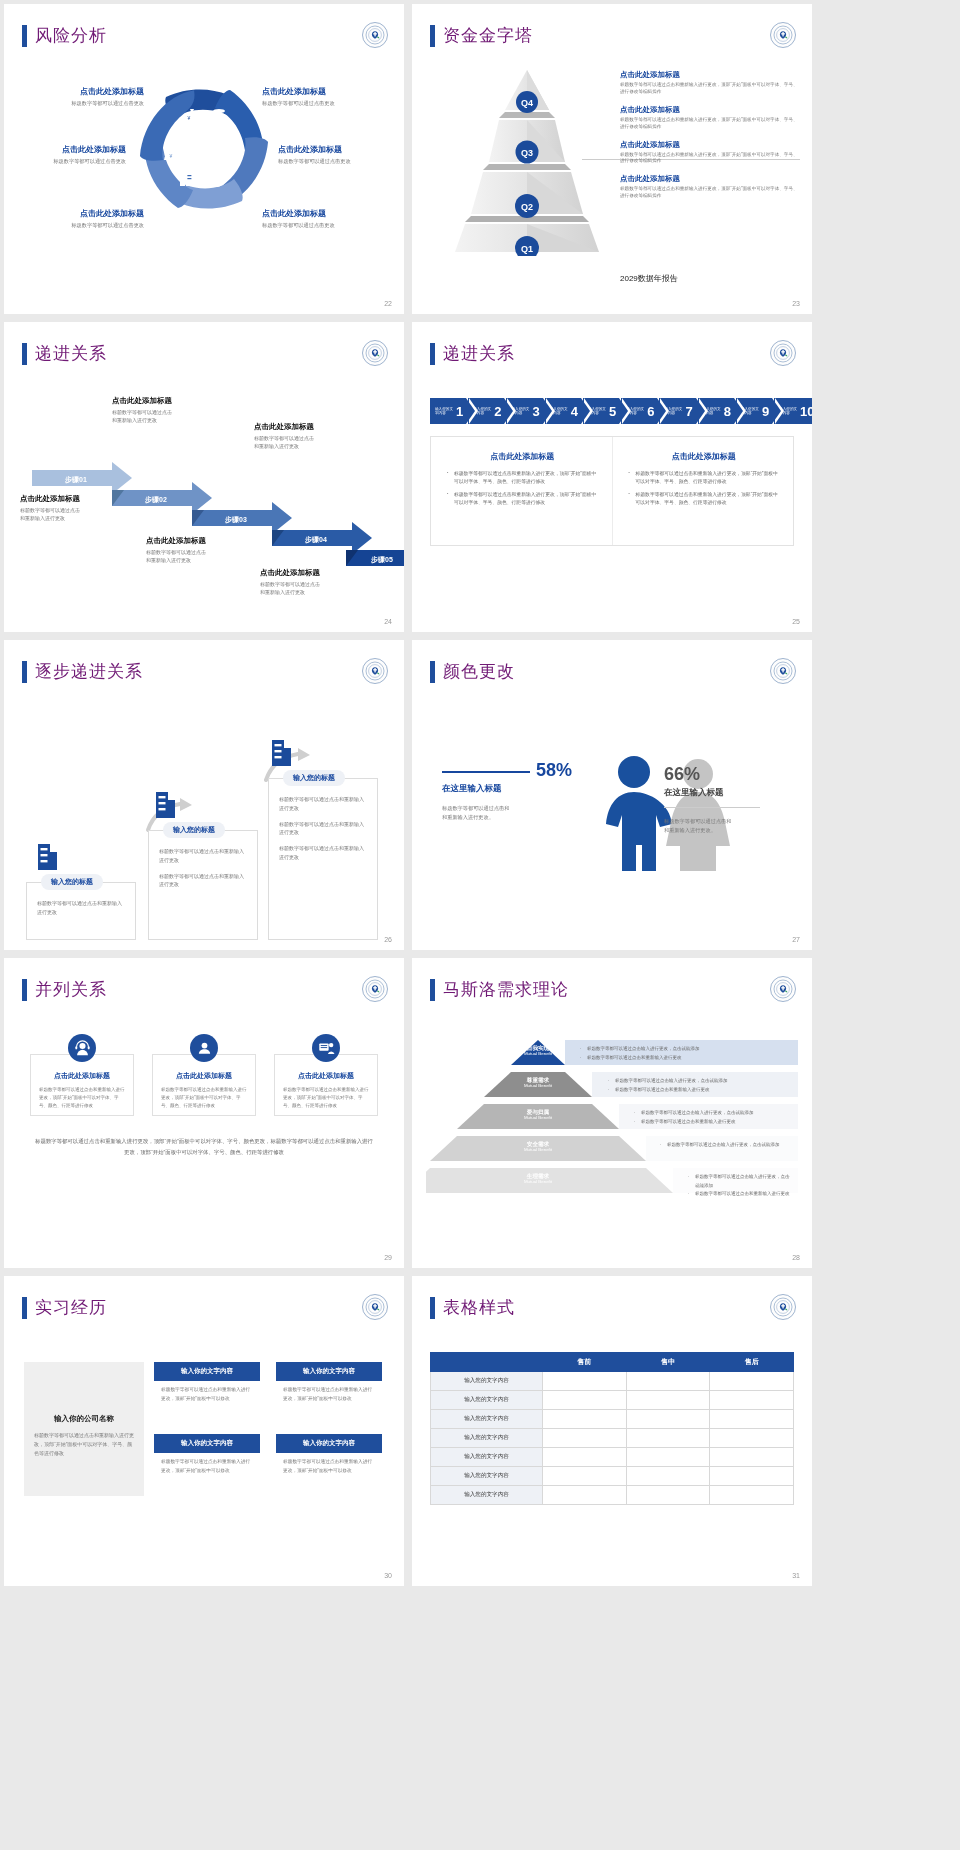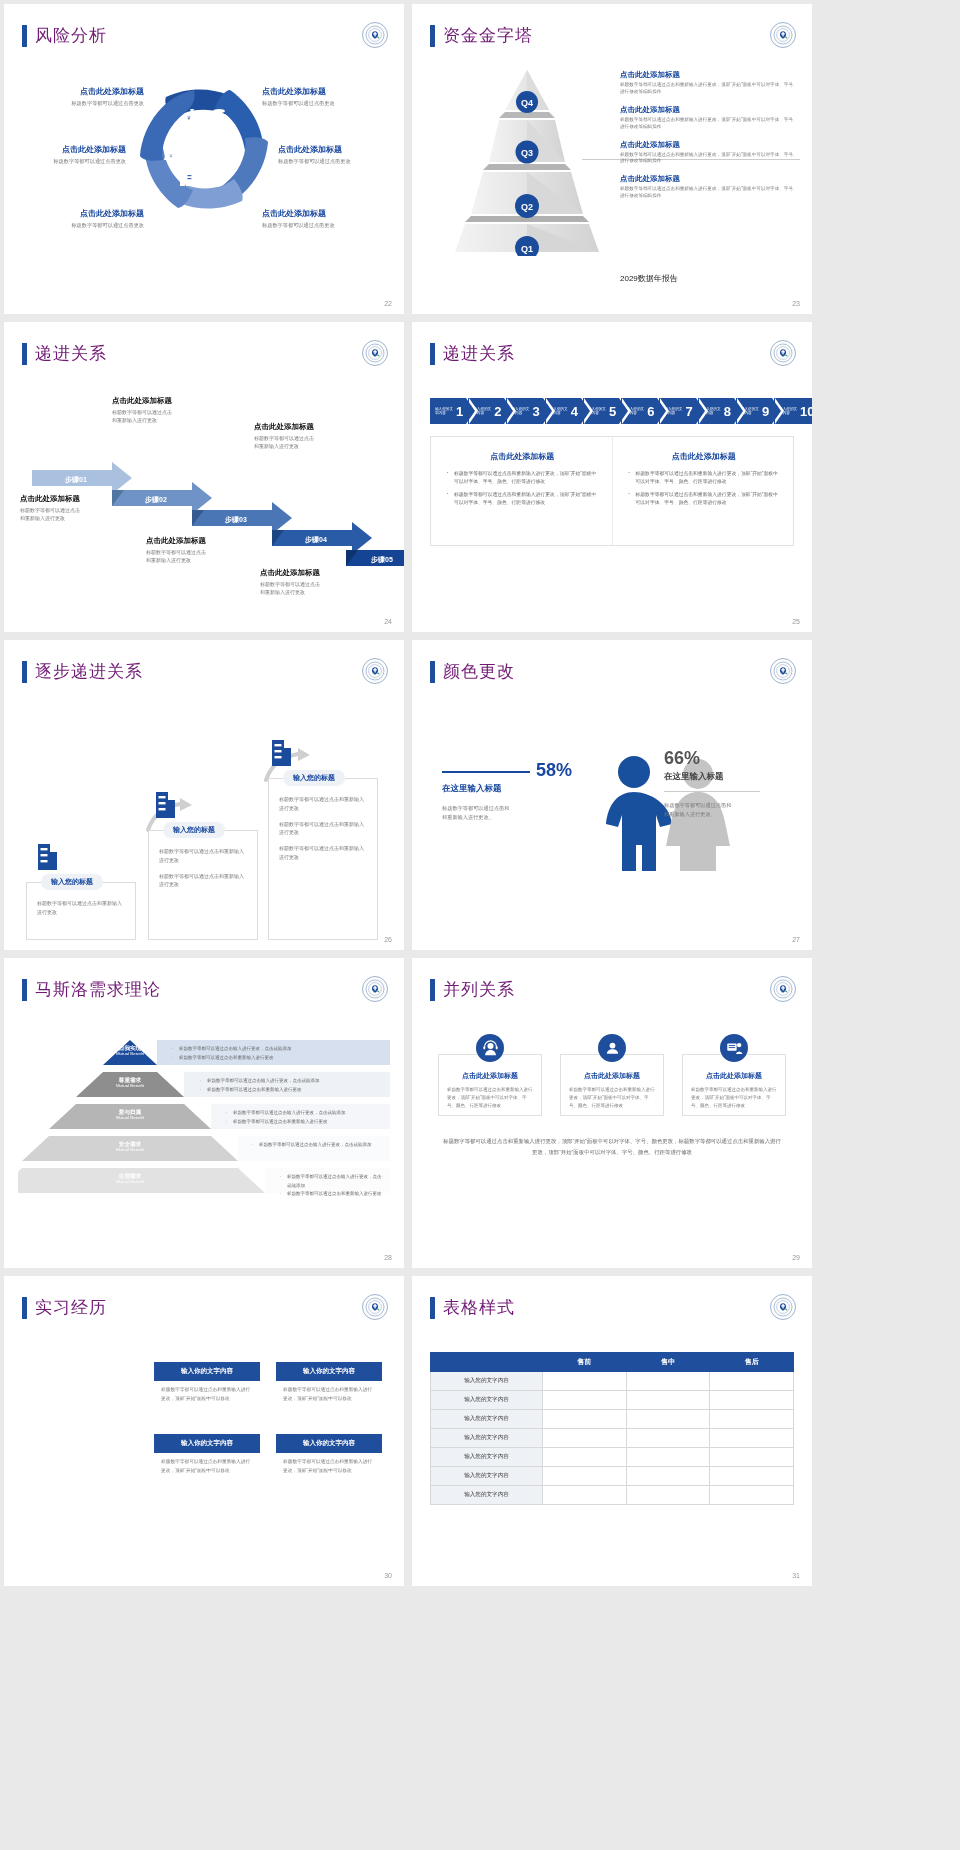--- a/index.html
+++ b/index.html
@@ -102,21 +102,21 @@
   .stepcard .hdr {
     position:absolute; left:14px; top:-9px;
     background:#eef1f6; border-radius:9px; padding:3px 10px;
     font-size:7px; font-weight:bold; color:#17479e; white-space:nowrap;
   }
   .stepcard .body { padding:16px 10px 8px 10px; font-size:5px; color:#777; line-height:1.75; }
   .stepcard .body p { margin-bottom:7px; }
 
   
   .g-left { position:absolute; left:30px; top:120px; width:150px; }
-  .g-right { position:absolute; left:252px; top:108px; width:140px; text-align:left; }
+  .g-right { position:absolute; left:252px; top:124px; width:140px; text-align:left; }
   .g-pct { font-size:18px; font-weight:bold; color:#17479e; }
   .g-sub { font-size:8.5px; font-weight:bold; color:#17479e; margin-top:2px; }
   .g-desc { font-size:5.2px; color:#777; line-height:1.7; margin-top:9px; }
   .g-rule { height:1.5px; background:#17479e; width:88px; display:inline-block; vertical-align:middle; margin-right:6px; }
   .g-rule2 { height:1px; background:#ccc; width:96px; margin-top:8px; }
   .figs { position:absolute; left:186px; top:110px; }
 
   
   .mas { position:absolute; left:14px; top:80px; width:372px; }
   .mas-row { position:relative; height:29px; margin-bottom:3px; }
@@ -573,115 +573,20 @@
       <div class="g-sub" style="color:#444;">在这里输入标题</div>
       <div class="g-rule2"></div>
       <div class="g-desc"><span>标题数字等都可以通过点击和</span><br><span>和重新输入进行更改。</span></div>
     </div>
     <div class="pageno">27</div>
   </div>
 
   <div class="slide">
     <div class="s-title">
       <span class="bar"></span>
-      <span class="txt">马斯洛需求理论</span>
-    </div>
-    <div class="logo">
-      <svg width="20" height="20" viewBox="0 0 20 20">
-          <circle cx="10" cy="10" r="9" fill="none" stroke="#8aa5c6" stroke-width="0.7"></circle>
-          <circle cx="10" cy="10" r="6.4" fill="none" stroke="#8aa5c6" stroke-width="0.5"></circle>
-          <path d="M10 6.2c-2 0-3.1 1.5-3.1 3.2 0 2 1.6 3.3 3.1 4.4 1.5-1.1 3.1-2.4 3.1-4.4 0-1.7-1.1-3.2-3.1-3.2z" fill="#1f4e9c"></path>
-          <rect x="9.4" y="7" width="1.3" height="4.4" fill="#fff"></rect>
-          <rect x="8.2" y="8.2" width="3.7" height="1.3" fill="#fff"></rect>
-          <path d="M12.6 11.4c1 .3 1.7 1 1.9 1.9-1 .2-2-.3-2.4-1.2z" fill="#2e9b5a"></path>
-        </svg>
-    </div>
-
-    <div class="mas">
-
-      <div class="mas-row">
-        <svg class="mas-tri" width="372" height="29">
-          <polygon points="112,2 139,27 85,27" fill="#1b4b9b"></polygon>
-          <rect x="139" y="2" width="233" height="25" fill="#d6e0ef"></rect>
-        </svg>
-        <div class="mas-lab" style="width:112px; left:56px; top:7px;">
-          <div class="cn">自我实现</div>
-          <div class="en">Mutual Benefit</div>
-        </div>
-        <div class="mas-note" style="left:146px;">
-          <div>标题数字等都可以通过点击输入进行更改，点击就能添加</div>
-          <div>标题数字等都可以通过点击和重新输入进行更改</div>
-        </div>
-      </div>
-
-      <div class="mas-row">
-        <svg class="mas-tri" width="372" height="29">
-          <polygon points="85,2 139,2 166,27 58,27" fill="#8e8e8e"></polygon>
-          <rect x="166" y="2" width="206" height="25" fill="#eef1f6"></rect>
-        </svg>
-        <div class="mas-lab" style="width:112px; left:56px; top:7px;">
-          <div class="cn">尊重需求</div>
-          <div class="en">Mutual Benefit</div>
-        </div>
-        <div class="mas-note" style="left:174px;">
-          <div>标题数字等都可以通过点击输入进行更改，点击就能添加</div>
-          <div>标题数字等都可以通过点击和重新输入进行更改</div>
-        </div>
-      </div>
-
-      <div class="mas-row">
-        <svg class="mas-tri" width="372" height="29">
-          <polygon points="58,2 166,2 193,27 31,27" fill="#b5b5b5"></polygon>
-          <rect x="193" y="2" width="179" height="25" fill="#f5f6f9"></rect>
-        </svg>
-        <div class="mas-lab" style="width:112px; left:56px; top:7px;">
-          <div class="cn">爱与归属</div>
-          <div class="en">Mutual Benefit</div>
-        </div>
-        <div class="mas-note" style="left:200px;">
-          <div>标题数字等都可以通过点击输入进行更改，点击就能添加</div>
-          <div>标题数字等都可以通过点击和重新输入进行更改</div>
-        </div>
-      </div>
-
-      <div class="mas-row">
-        <svg class="mas-tri" width="372" height="29">
-          <polygon points="31,2 193,2 220,27 4,27" fill="#d2d2d2"></polygon>
-          <rect x="220" y="2" width="152" height="25" fill="#fafbfc"></rect>
-        </svg>
-        <div class="mas-lab" style="width:112px; left:56px; top:7px; color:#fff;">
-          <div class="cn">安全需求</div>
-          <div class="en">Mutual Benefit</div>
-        </div>
-        <div class="mas-note" style="left:226px;">
-          <div>标题数字等都可以通过点击输入进行更改，点击就能添加</div>
-        </div>
-      </div>
-
-      <div class="mas-row">
-        <svg class="mas-tri" width="372" height="29">
-          <polygon points="4,2 220,2 247,27 -23,27" fill="#e2e2e2"></polygon>
-          <rect x="247" y="2" width="125" height="25" fill="#fcfcfd"></rect>
-        </svg>
-        <div class="mas-lab" style="width:112px; left:56px; top:7px; color:#fff;">
-          <div class="cn">生理需求</div>
-          <div class="en">Mutual Benefit</div>
-        </div>
-        <div class="mas-note" style="left:254px;">
-          <div>标题数字等都可以通过点击输入进行更改，点击就能添加</div>
-          <div>标题数字等都可以通过点击和重新输入进行更改</div>
-        </div>
-      </div>
-    </div>
-    <div class="pageno">28</div>
-  </div>
-
-  <div class="slide">
-    <div class="s-title">
-      <span class="bar"></span>
       <span class="txt">并列关系</span>
     </div>
     <div class="logo">
       <svg width="20" height="20" viewBox="0 0 20 20">
           <circle cx="10" cy="10" r="9" fill="none" stroke="#8aa5c6" stroke-width="0.7"></circle>
           <circle cx="10" cy="10" r="6.4" fill="none" stroke="#8aa5c6" stroke-width="0.5"></circle>
           <path d="M10 6.2c-2 0-3.1 1.5-3.1 3.2 0 2 1.6 3.3 3.1 4.4 1.5-1.1 3.1-2.4 3.1-4.4 0-1.7-1.1-3.2-3.1-3.2z" fill="#1f4e9c"></path>
           <rect x="9.4" y="7" width="1.3" height="4.4" fill="#fff"></rect>
           <rect x="8.2" y="8.2" width="3.7" height="1.3" fill="#fff"></rect>
           <path d="M12.6 11.4c1 .3 1.7 1 1.9 1.9-1 .2-2-.3-2.4-1.2z" fill="#2e9b5a"></path>
@@ -727,33 +632,132 @@
         </svg>
     </div>
 
     <div class="p-foot">标题数字等都可以通过点击和重新输入进行更改，顶部“开始”面板中可以对字体、字号、颜色更改，标题数字等都可以通过点击和重新输入进行更改，顶部“开始”面板中可以对字体、字号、颜色、行距等进行修改</div>
     <div class="pageno">29</div>
   </div>
 
   <div class="slide">
     <div class="s-title">
       <span class="bar"></span>
+      <span class="txt">马斯洛需求理论</span>
+    </div>
+    <div class="logo">
+      <svg width="20" height="20" viewBox="0 0 20 20">
+          <circle cx="10" cy="10" r="9" fill="none" stroke="#8aa5c6" stroke-width="0.7"></circle>
+          <circle cx="10" cy="10" r="6.4" fill="none" stroke="#8aa5c6" stroke-width="0.5"></circle>
+          <path d="M10 6.2c-2 0-3.1 1.5-3.1 3.2 0 2 1.6 3.3 3.1 4.4 1.5-1.1 3.1-2.4 3.1-4.4 0-1.7-1.1-3.2-3.1-3.2z" fill="#1f4e9c"></path>
+          <rect x="9.4" y="7" width="1.3" height="4.4" fill="#fff"></rect>
+          <rect x="8.2" y="8.2" width="3.7" height="1.3" fill="#fff"></rect>
+          <path d="M12.6 11.4c1 .3 1.7 1 1.9 1.9-1 .2-2-.3-2.4-1.2z" fill="#2e9b5a"></path>
+        </svg>
+    </div>
+
+    <div class="mas">
+
+      <div class="mas-row">
+        <svg class="mas-tri" width="372" height="29">
+          <polygon points="112,2 139,27 85,27" fill="#1b4b9b"></polygon>
+          <rect x="139" y="2" width="233" height="25" fill="#d6e0ef"></rect>
+        </svg>
+        <div class="mas-lab" style="width:112px; left:56px; top:7px;">
+          <div class="cn">自我实现</div>
+          <div class="en">Mutual Benefit</div>
+        </div>
+        <div class="mas-note" style="left:146px;">
+          <div>标题数字等都可以通过点击输入进行更改，点击就能添加</div>
+          <div>标题数字等都可以通过点击和重新输入进行更改</div>
+        </div>
+      </div>
+
+      <div class="mas-row">
+        <svg class="mas-tri" width="372" height="29">
+          <polygon points="85,2 139,2 166,27 58,27" fill="#8e8e8e"></polygon>
+          <rect x="166" y="2" width="206" height="25" fill="#eef1f6"></rect>
+        </svg>
+        <div class="mas-lab" style="width:112px; left:56px; top:7px;">
+          <div class="cn">尊重需求</div>
+          <div class="en">Mutual Benefit</div>
+        </div>
+        <div class="mas-note" style="left:174px;">
+          <div>标题数字等都可以通过点击输入进行更改，点击就能添加</div>
+          <div>标题数字等都可以通过点击和重新输入进行更改</div>
+        </div>
+      </div>
+
+      <div class="mas-row">
+        <svg class="mas-tri" width="372" height="29">
+          <polygon points="58,2 166,2 193,27 31,27" fill="#b5b5b5"></polygon>
+          <rect x="193" y="2" width="179" height="25" fill="#f5f6f9"></rect>
+        </svg>
+        <div class="mas-lab" style="width:112px; left:56px; top:7px;">
+          <div class="cn">爱与归属</div>
+          <div class="en">Mutual Benefit</div>
+        </div>
+        <div class="mas-note" style="left:200px;">
+          <div>标题数字等都可以通过点击输入进行更改，点击就能添加</div>
+          <div>标题数字等都可以通过点击和重新输入进行更改</div>
+        </div>
+      </div>
+
+      <div class="mas-row">
+        <svg class="mas-tri" width="372" height="29">
+          <polygon points="31,2 193,2 220,27 4,27" fill="#d2d2d2"></polygon>
+          <rect x="220" y="2" width="152" height="25" fill="#fafbfc"></rect>
+        </svg>
+        <div class="mas-lab" style="width:112px; left:56px; top:7px; color:#fff;">
+          <div class="cn">安全需求</div>
+          <div class="en">Mutual Benefit</div>
+        </div>
+        <div class="mas-note" style="left:226px;">
+          <div>标题数字等都可以通过点击输入进行更改，点击就能添加</div>
+        </div>
+      </div>
+
+      <div class="mas-row">
+        <svg class="mas-tri" width="372" height="29">
+          <polygon points="4,2 220,2 247,27 -23,27" fill="#e2e2e2"></polygon>
+          <rect x="247" y="2" width="125" height="25" fill="#fcfcfd"></rect>
+        </svg>
+        <div class="mas-lab" style="width:112px; left:56px; top:7px; color:#fff;">
+          <div class="cn">生理需求</div>
+          <div class="en">Mutual Benefit</div>
+        </div>
+        <div class="mas-note" style="left:254px;">
+          <div>标题数字等都可以通过点击输入进行更改，点击就能添加</div>
+          <div>标题数字等都可以通过点击和重新输入进行更改</div>
+        </div>
+      </div>
+    </div>
+    <div class="pageno">28</div>
+  </div>
+
+  <div class="slide">
+    <div class="s-title">
+      <span class="bar"></span>
       <span class="txt">实习经历</span>
     </div>
     <div class="logo">
       <svg width="20" height="20" viewBox="0 0 20 20">
           <circle cx="10" cy="10" r="9" fill="none" stroke="#8aa5c6" stroke-width="0.7"></circle>
           <circle cx="10" cy="10" r="6.4" fill="none" stroke="#8aa5c6" stroke-width="0.5"></circle>
           <path d="M10 6.2c-2 0-3.1 1.5-3.1 3.2 0 2 1.6 3.3 3.1 4.4 1.5-1.1 3.1-2.4 3.1-4.4 0-1.7-1.1-3.2-3.1-3.2z" fill="#1f4e9c"></path>
           <rect x="9.4" y="7" width="1.3" height="4.4" fill="#fff"></rect>
           <rect x="8.2" y="8.2" width="3.7" height="1.3" fill="#fff"></rect>
           <path d="M12.6 11.4c1 .3 1.7 1 1.9 1.9-1 .2-2-.3-2.4-1.2z" fill="#2e9b5a"></path>
         </svg>
     </div>
 
+    <div class="comp-box">
+      <div class="nm">输入你的公司名称</div>
+      <div class="dd">标题数字等都可以通过点击和重新输入进行更改，顶部“开始”面板中可以对字体、字号、颜色等进行修改</div>
+    </div>
 
     <div class="ibox" style="left:150px; top:86px;">
       <div class="hd2">输入你的文字内容</div>
       <div class="bd">标题数字等都可以通过点击和重新输入进行更改，顶部“开始”面板中可以修改</div>
     </div>
     <div class="ibox" style="left:272px; top:86px;">
       <div class="hd2">输入你的文字内容</div>
       <div class="bd">标题数字等都可以通过点击和重新输入进行更改，顶部“开始”面板中可以修改</div>
     </div>
     <div class="ibox" style="left:150px; top:158px;">

